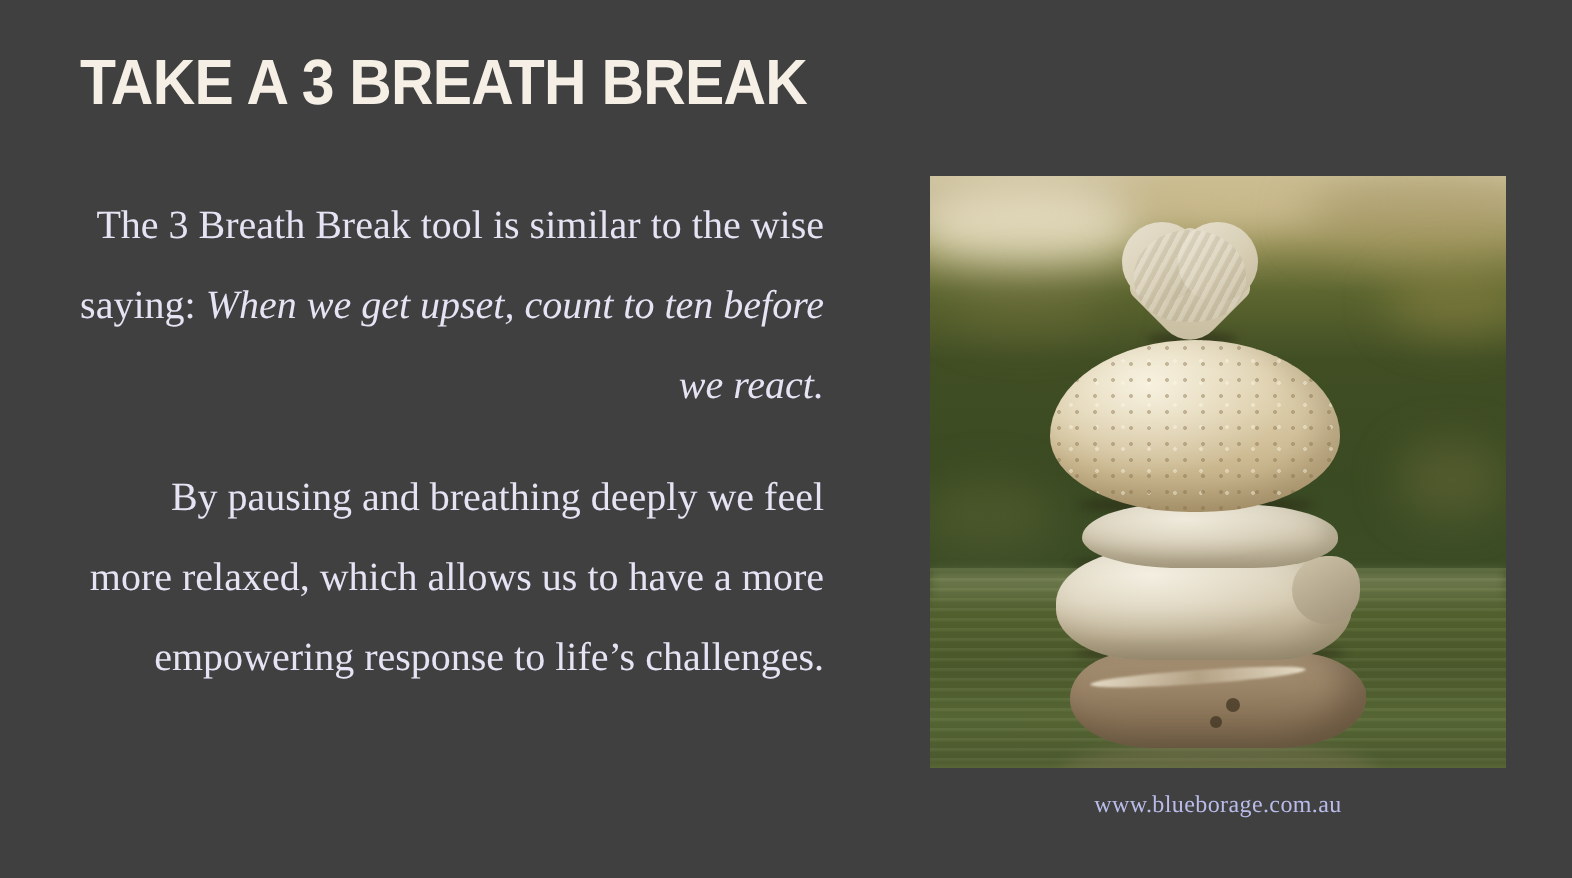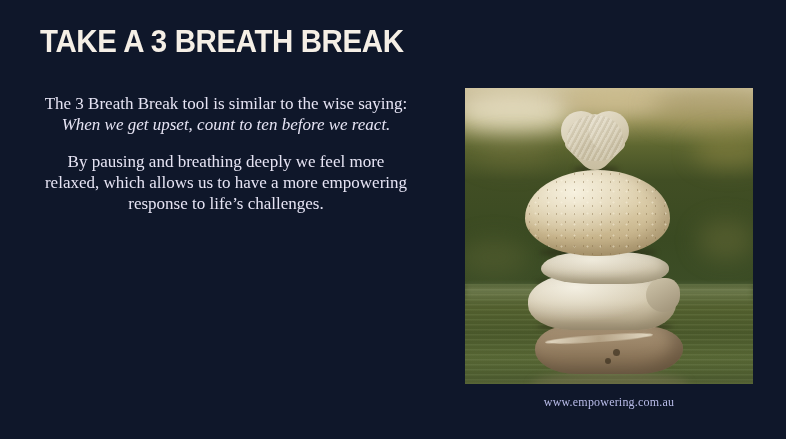--- a/index.html
+++ b/index.html
@@ -5,21 +5,21 @@
   html, body {
     margin: 0;
     padding: 0;
     background: #ffffff;
   }
   #slide {
     position: relative;
     width: 786px;
     height: 439px;
     overflow: hidden;
-    background: #0f172a;
+    background: #404040;
     font-family: "Liberation Serif", "DejaVu Serif", serif;
   }
 
   
   #title {
     position: absolute;
     left: 40px;
     top: 24px;
     width: 400px;
     font-family: "Liberation Sans", "DejaVu Sans", sans-serif;
@@ -35,24 +35,24 @@
 
   
   #body-copy {
     position: absolute;
     left: 40px;
     top: 93px;
     width: 372px;
   }
   .para {
     color: #E6E4F4;
-    font-size: 17px;
-    line-height: 21px;
+    font-size: 20px;
+    line-height: 40px;
     margin: 0 0 16px 0;
-    text-align: center;
+    text-align: right;
   }
   .para:last-child { margin-bottom: 0; }
   .quote-italic {
     font-style: italic;
   }
 
   
   #photo-frame {
     position: absolute;
     left: 465px;
@@ -307,15 +307,15 @@
       <div class="stone" id="stone-heart">
         <div class="tip"></div>
         <div class="lobe left"></div>
         <div class="lobe right"></div>
         <div class="ridges"></div>
       </div>
 
     </div>
   </div>
 
-  <div id="site-url">www.empowering.com.au</div>
+  <div id="site-url">www.blueborage.com.au</div>
 
 </div>
 
 </body></html>

